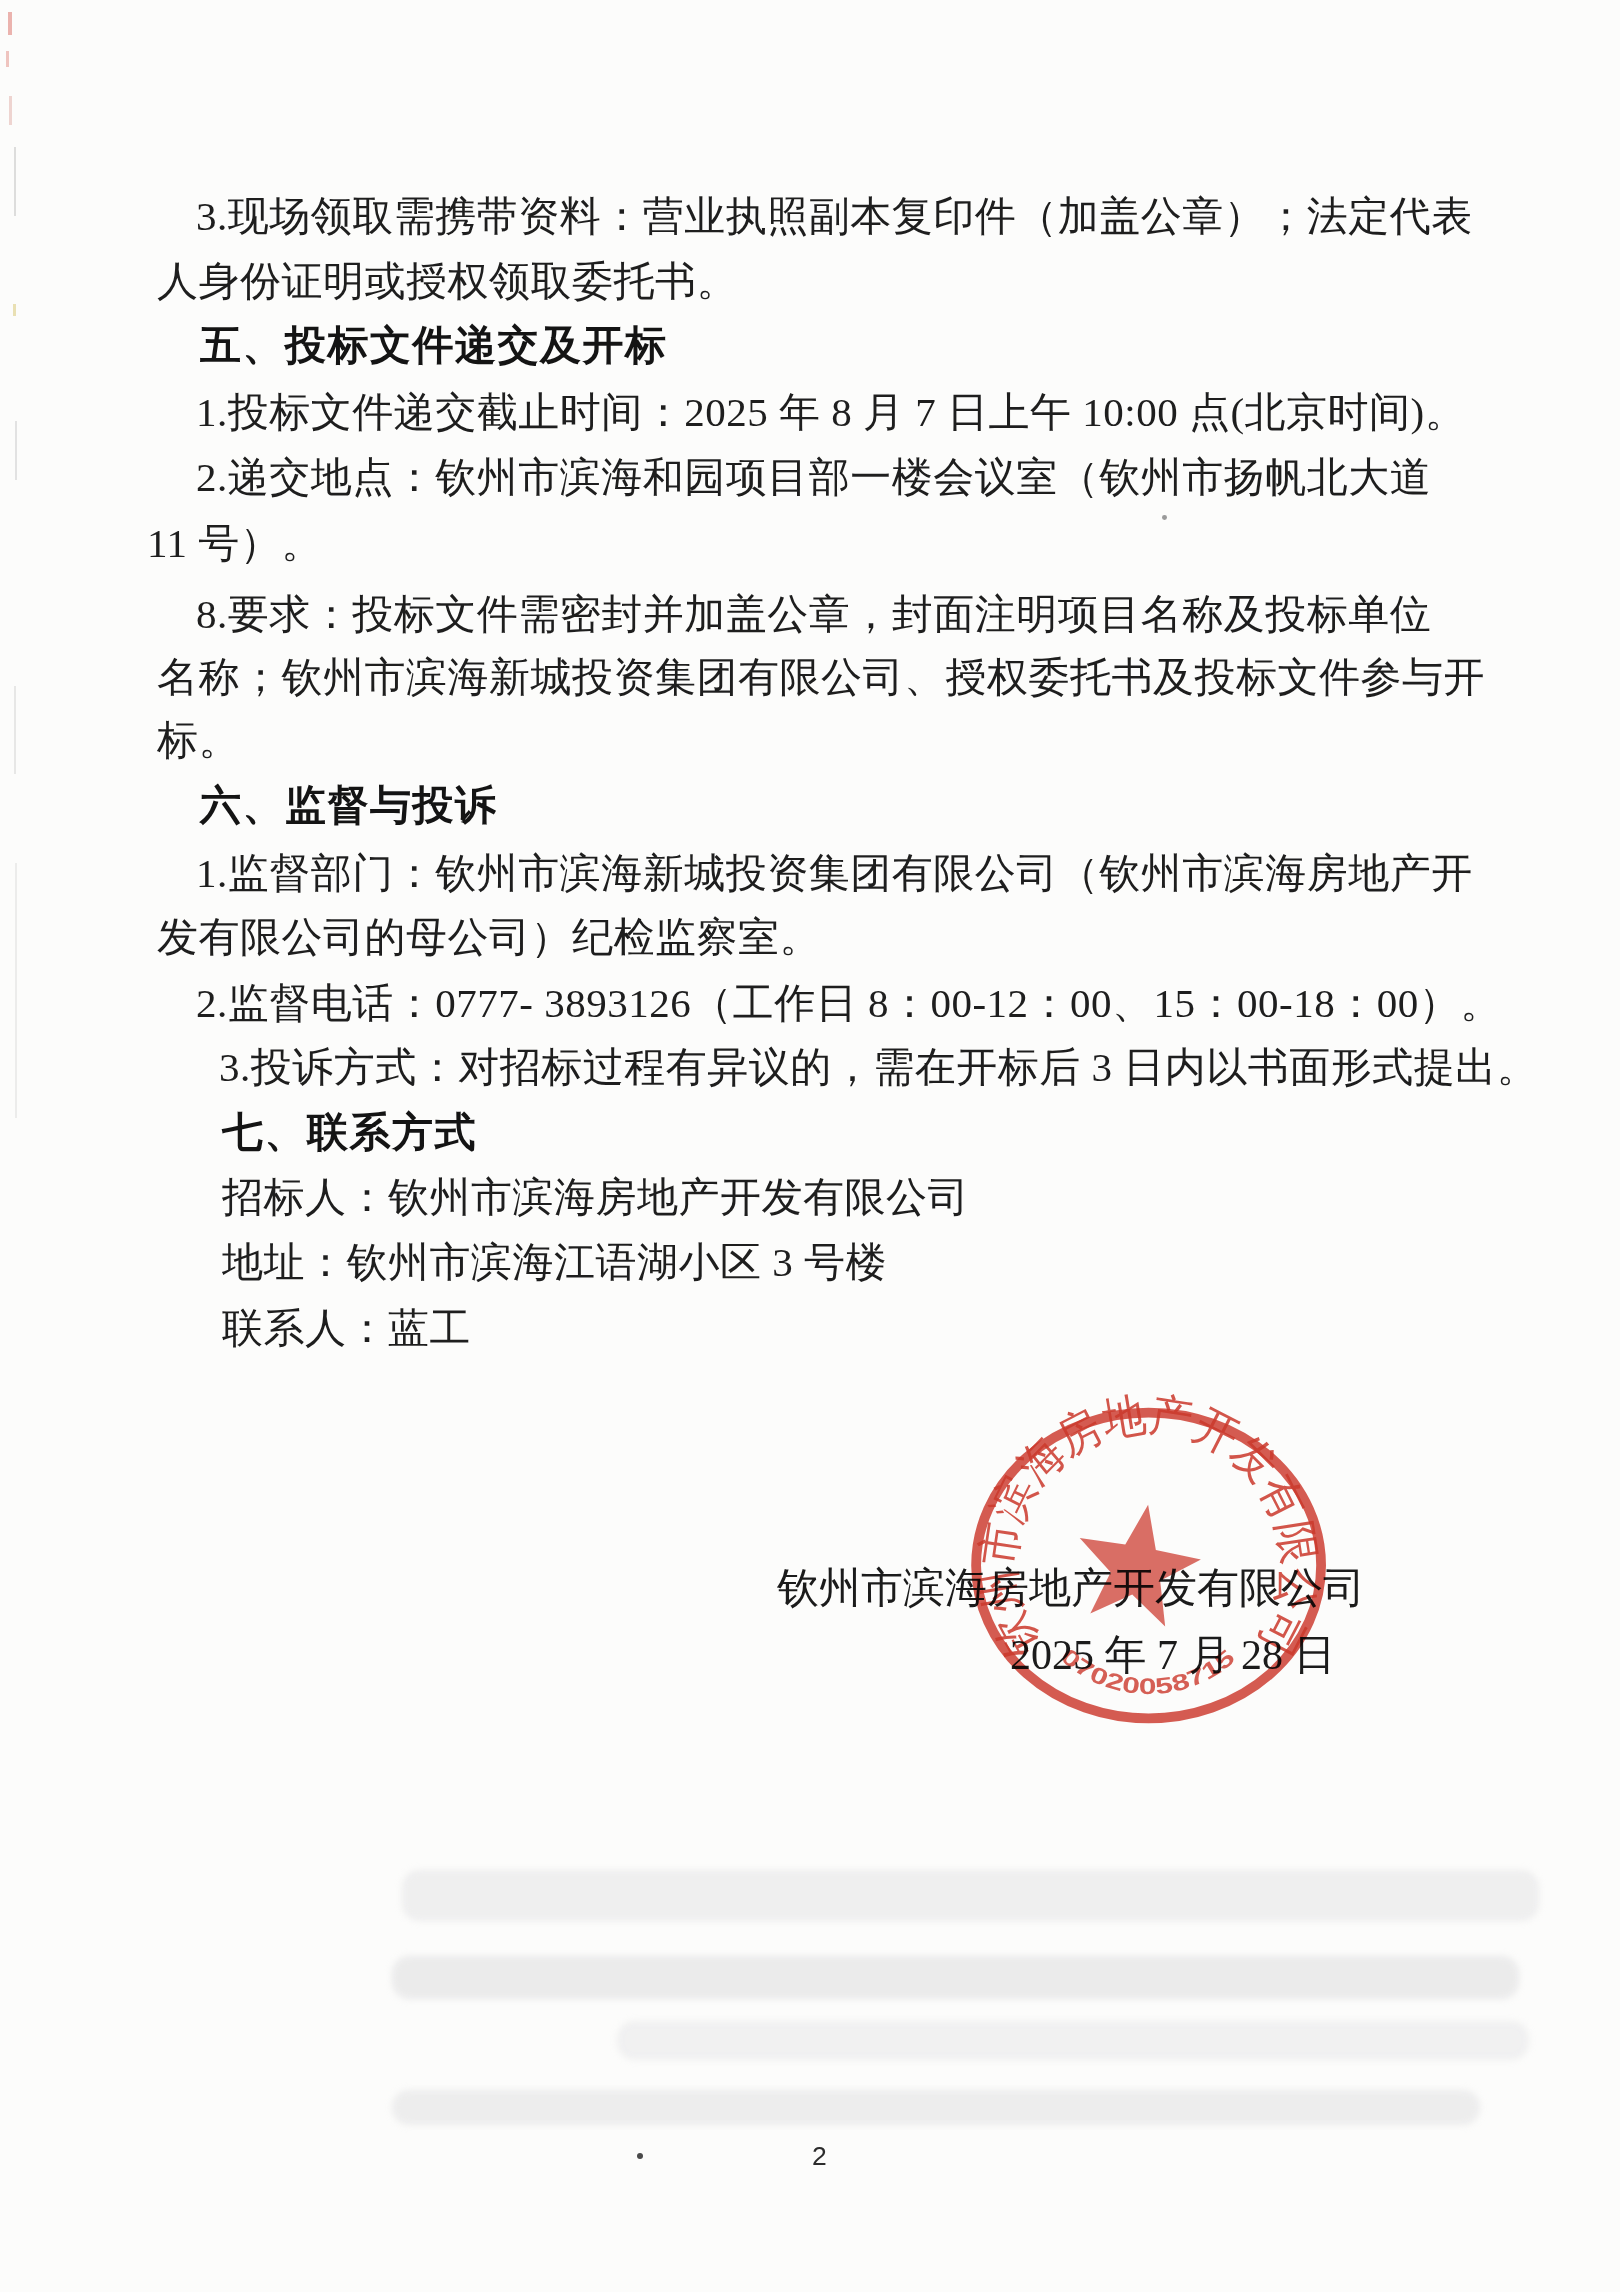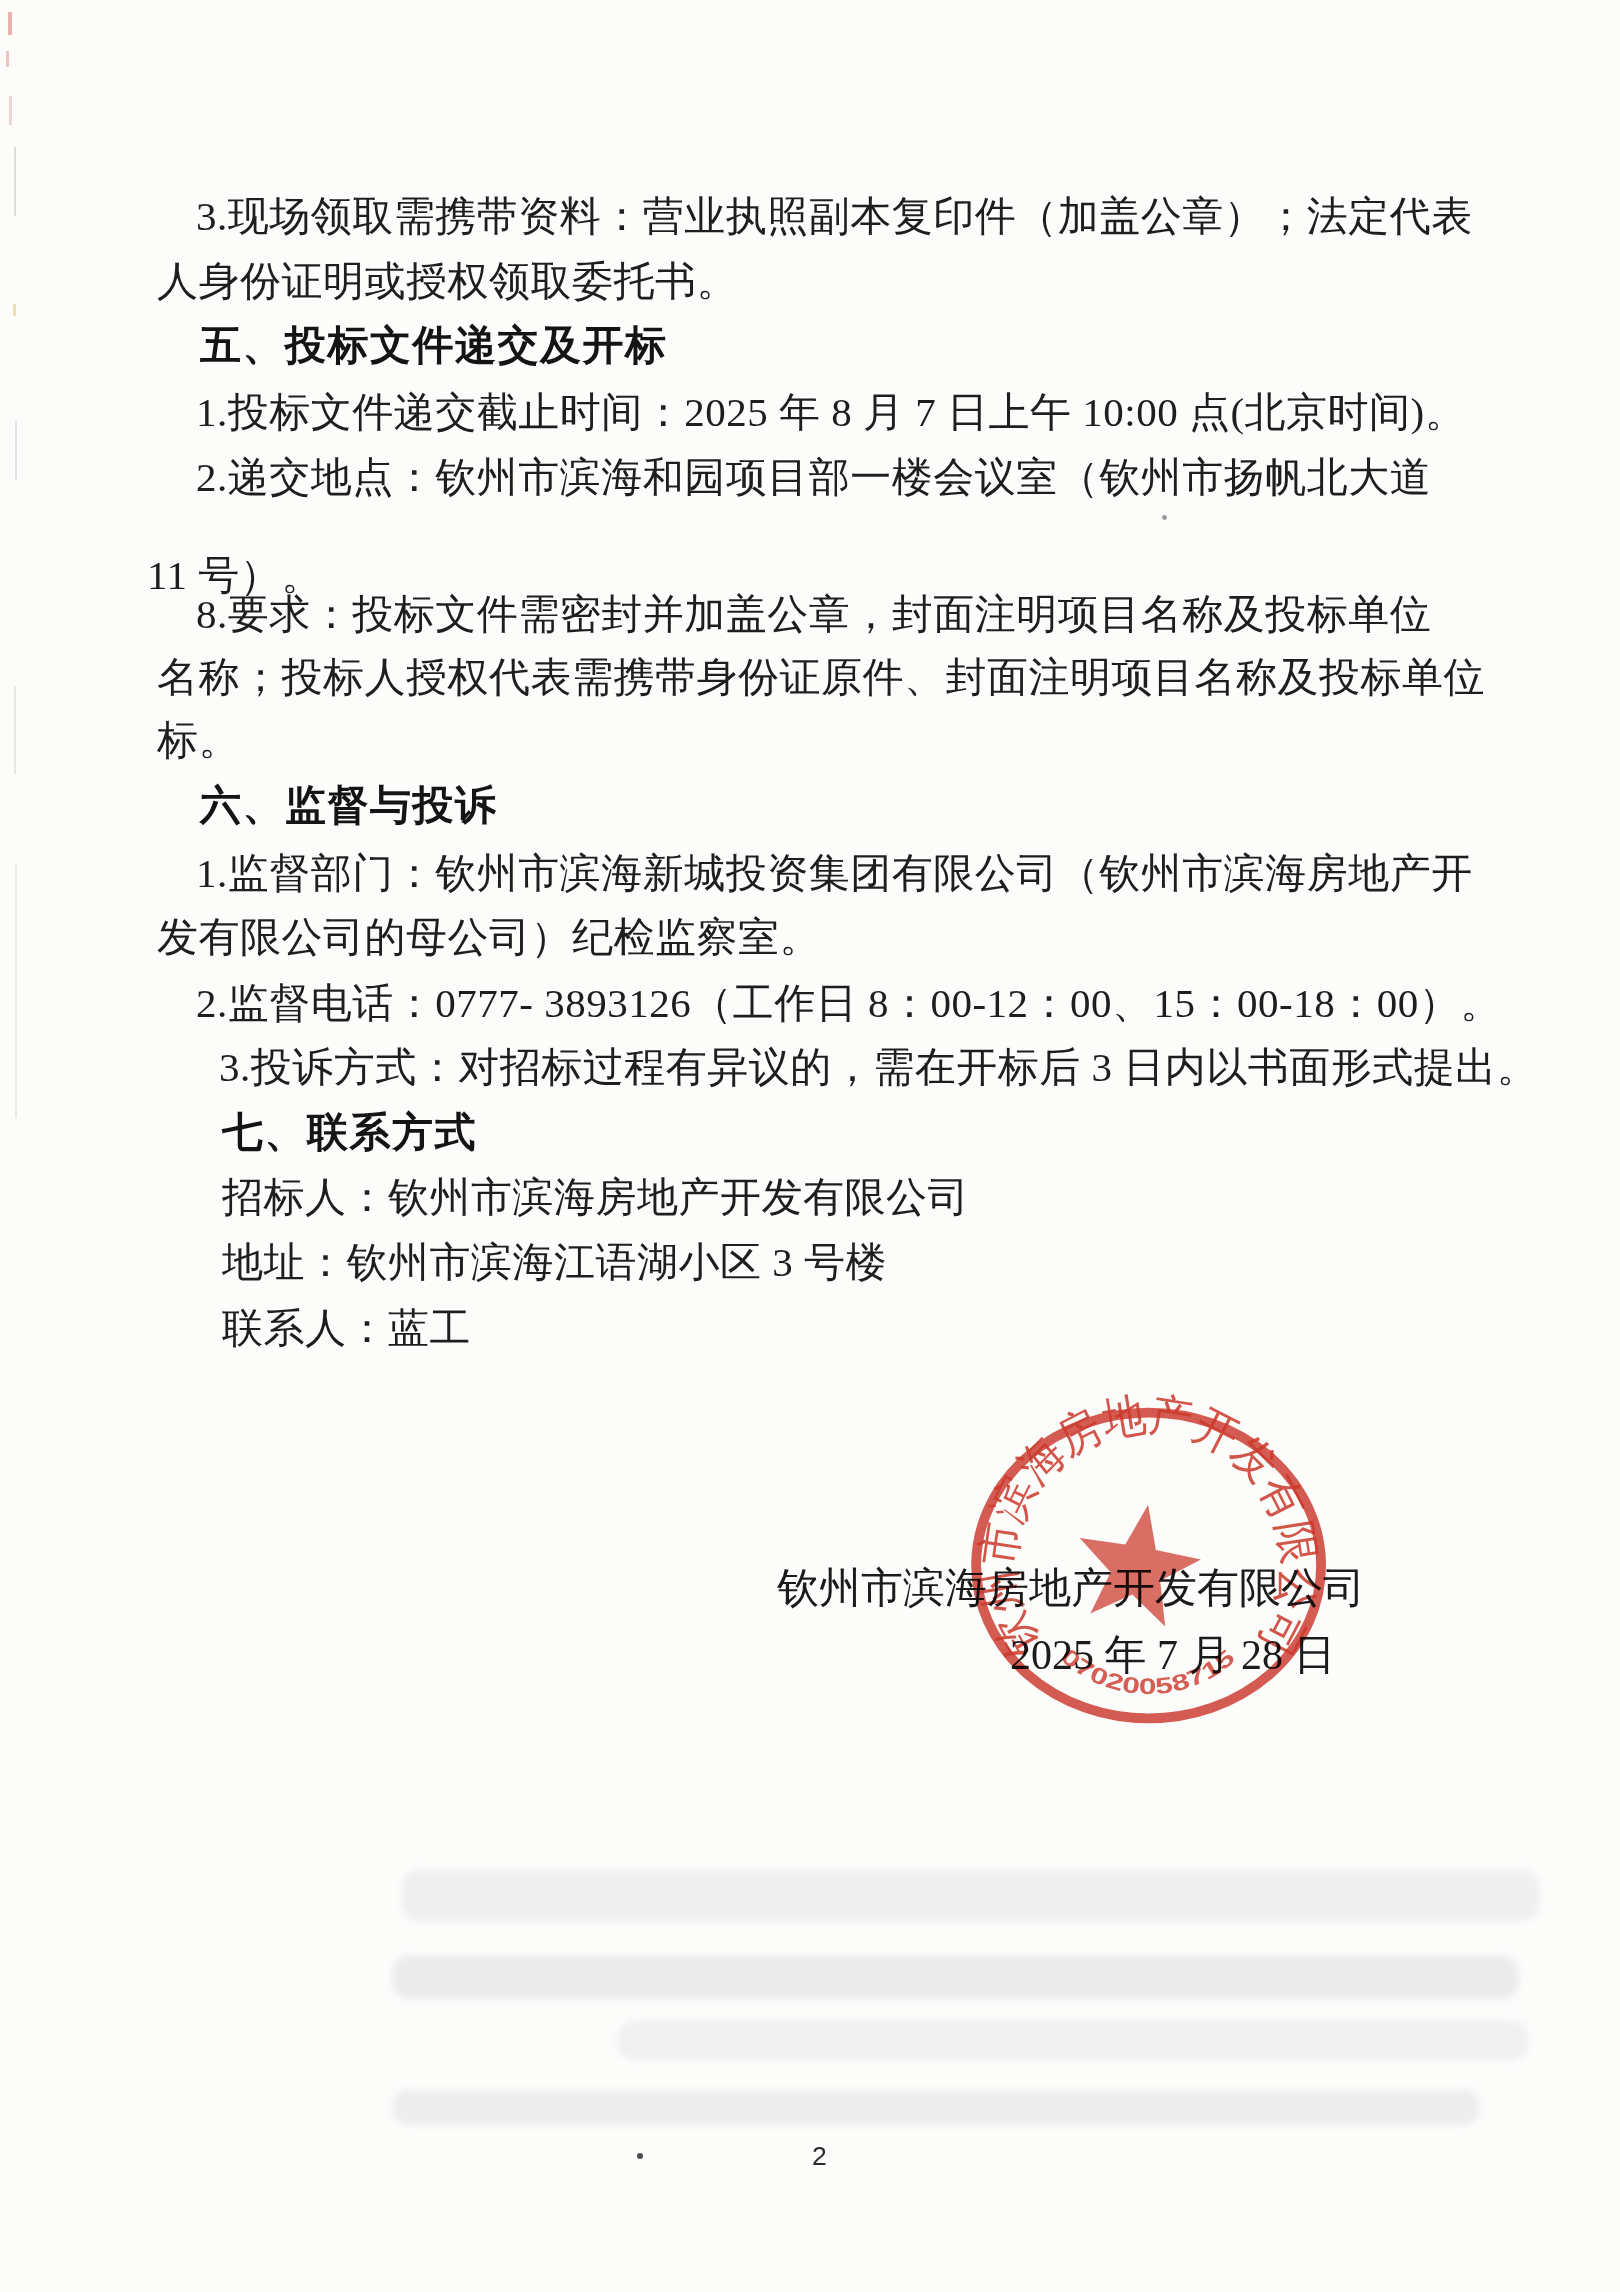--- a/index.html
+++ b/index.html
@@ -78,23 +78,23 @@
   <div class="smudge" style="left:392px;top:2090px;width:1088px;height:35px;background:rgba(202,202,206,0.3);"></div>
 
   <div class="speck" style="left:1162px;top:515px;width:4.9px;height:4.9px;background:#9a9a9a;"></div>
   <div class="speck" style="left:637px;top:2153px;width:5.9px;height:5.9px;background:#4a4a4a;"></div>
 
   <div class="tline" style="top:192px;left:196px;">3.现场领取需携带资料：营业执照副本复印件（加盖公章）；法定代表</div>
   <div class="tline h" style="top:321px;left:200px;">五、投标文件递交及开标</div>
   <div class="tline" style="top:257px;left:157px;">人身份证明或授权领取委托书。</div>
   <div class="tline" style="top:388px;left:196px;">1.投标文件递交截止时间：2025 年 8 月 7 日上午 10:00 点(北京时间)。</div>
   <div class="tline" style="top:453px;left:196px;text-align:right;">2.递交地点：钦州市滨海和园项目部一楼会议室（钦州市扬帆北大道</div>
-  <div class="tline" style="top:519px;left:147px;margin-top:32px;">11 号）。</div>
+  <div class="tline" style="top:519px;left:147px;">11 号）。</div>
   <div class="tline" style="top:590px;left:196px;">8.要求：投标文件需密封并加盖公章，封面注明项目名称及投标单位</div>
-  <div class="tline" style="top:653px;left:157px;">名称；投标人授权代表需携带身份证原件、封面注明项目名称及投标单位</div>
+  <div class="tline" style="top:653px;left:157px;">名称；钦州市滨海新城投资集团有限公司、授权委托书及投标文件参与开</div>
   <div class="tline" style="top:716px;left:157px;">标。</div>
   <div class="tline h" style="top:781px;left:200px;">六、监督与投诉</div>
   <div class="tline" style="top:849px;left:196px;">1.监督部门：钦州市滨海新城投资集团有限公司（钦州市滨海房地产开</div>
   <div class="tline" style="top:913px;left:157px;">发有限公司的母公司）纪检监察室。</div>
   <div class="tline" style="top:979px;left:196px;">2.监督电话：0777- 3893126（工作日 8：00-12：00、15：00-18：00）。</div>
   <div class="tline" style="top:1043px;left:196px;margin-left:23px;">3.投诉方式：对招标过程有异议的，需在开标后 3 日内以书面形式提出。</div>
   <div class="tline h" style="top:1108px;left:222px;">七、联系方式</div>
   <div class="tline" style="top:1173px;left:222px;">招标人：钦州市滨海房地产开发有限公司</div>
   <div class="tline" style="top:1238px;left:222px;">地址：钦州市滨海江语湖小区 3 号楼</div>
   <div class="tline" style="top:1304px;left:222px;">联系人：蓝工</div>

